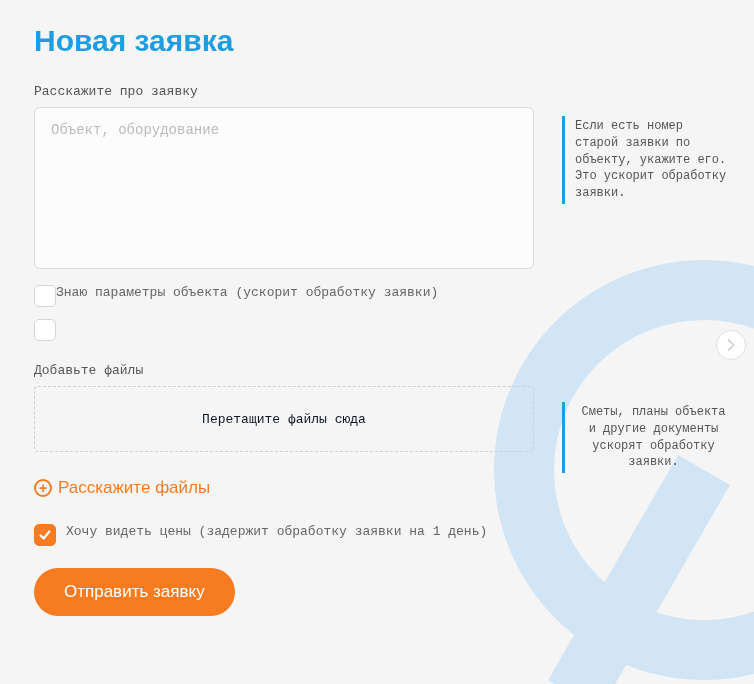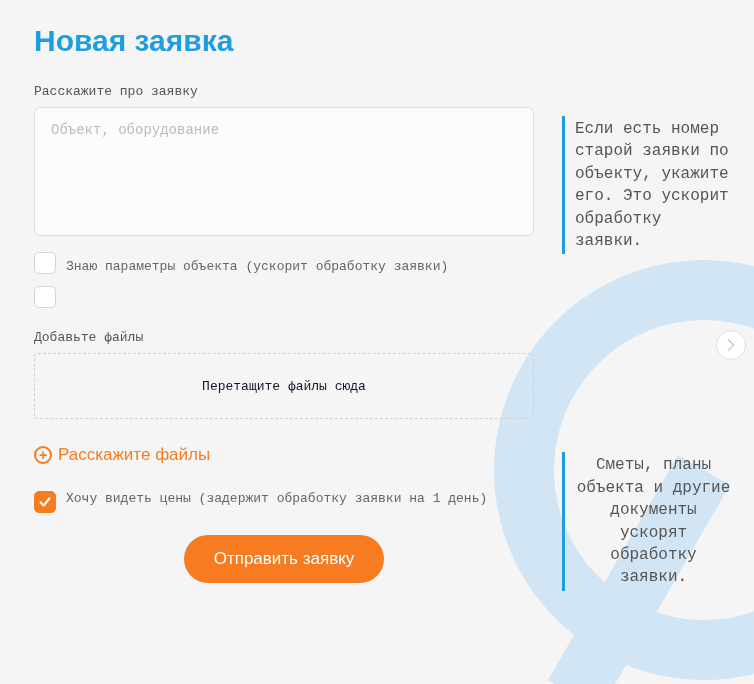--- a/index.html
+++ b/index.html
@@ -56,36 +56,35 @@
     margin-bottom: 26px;
   }
   .label {
     font-size: 13px;
     color: #555;
     margin-bottom: 8px;
     font-weight: normal;
   }
   textarea.desc {
     width: 100%;
-    height: 129px;
+    height: 162px;
     border: 1px solid #dcdcdc;
     background: #fcfcfc;
     border-radius: 6px;
     padding: 14px 16px;
     font-family: "Courier New", monospace;
     font-size: 14px;
     color: #333;
     resize: none;
     outline: none;
   }
   textarea.desc::placeholder { color: #bbb; }
   .check-row {
     display: flex;
-    align-items: flex-end;
-    gap: 10px;
+    align-items: flex-start;
     margin-top: 12px;
   }
   .checkbox {
     width: 22px;
     height: 22px;
     border: 1px solid #d5d5d5;
     border-radius: 5px;
     background: #fff;
     flex-shrink: 0;
     display: flex;
@@ -138,37 +137,36 @@
     font-weight: bold;
   }
   .prices-row {
     display: flex;
     align-items: flex-start;
     gap: 10px;
     margin-top: 26px;
   }
   .submit-wrap {
     display: flex;
-    justify-content: center;
     margin-top: 22px;
   }
   button.submit {
     background: #f77b20;
     color: #fff;
     border: none;
     border-radius: 26px;
     padding: 14px 30px;
     font-family: Arial, Helvetica, sans-serif;
     font-size: 17px;
     cursor: pointer;
   }
   .hint {
     border-left: 3px solid #1e9ee0;
     padding: 2px 0 2px 10px;
-    font-size: 16px;
+    font-size: 12px;
     color: #555;
     line-height: 1.4;
     margin-bottom: 198px;
   }
   .hint:last-child { margin-bottom: 16px; text-align: center; }
   .nav-arrow {
     position: absolute;
     right: 8px;
     top: 330px;
     width: 30px;

